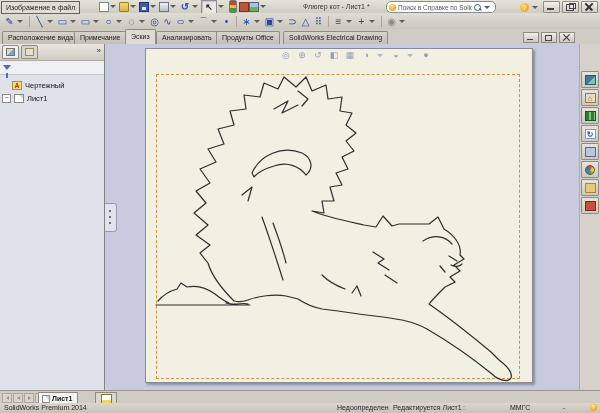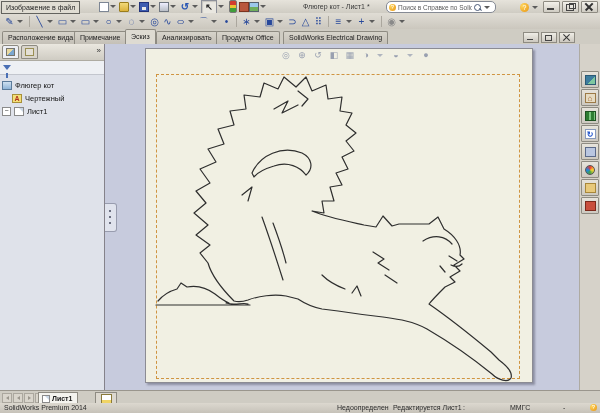--- a/index.html
+++ b/index.html
@@ -235,24 +235,20 @@
         </span>
       <span class="fm-tab">
           <span class="mini i-fmprop"></span>
         </span>
       <span class="chev">»</span>
     </div>
     <div class="fm-filter">
       <span class="funnel"></span>
     </div>
     <div class="tree">
-      <div class="trow">
-        <span class="ti ti-doc"></span>
-        <span>Флюгер кот</span>
-      </div>
       <div class="trow" style="padding-left:10px">
         <span class="ti ti-ann">A</span>
         <span>Чертежный</span>
       </div>
       <div class="trow">
         <span class="exp">−</span>
         <span class="ti ti-sheet"></span>
         <span>Лист1</span>
       </div>
     </div>

